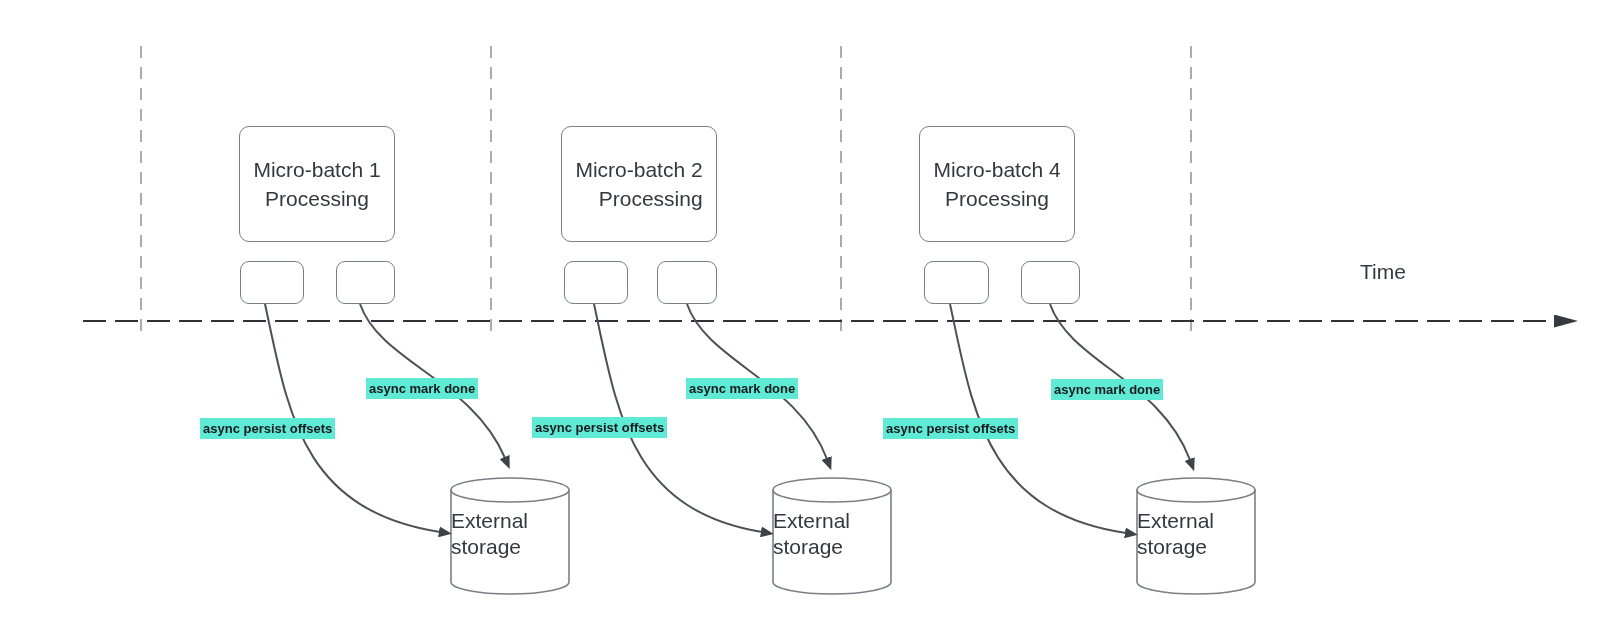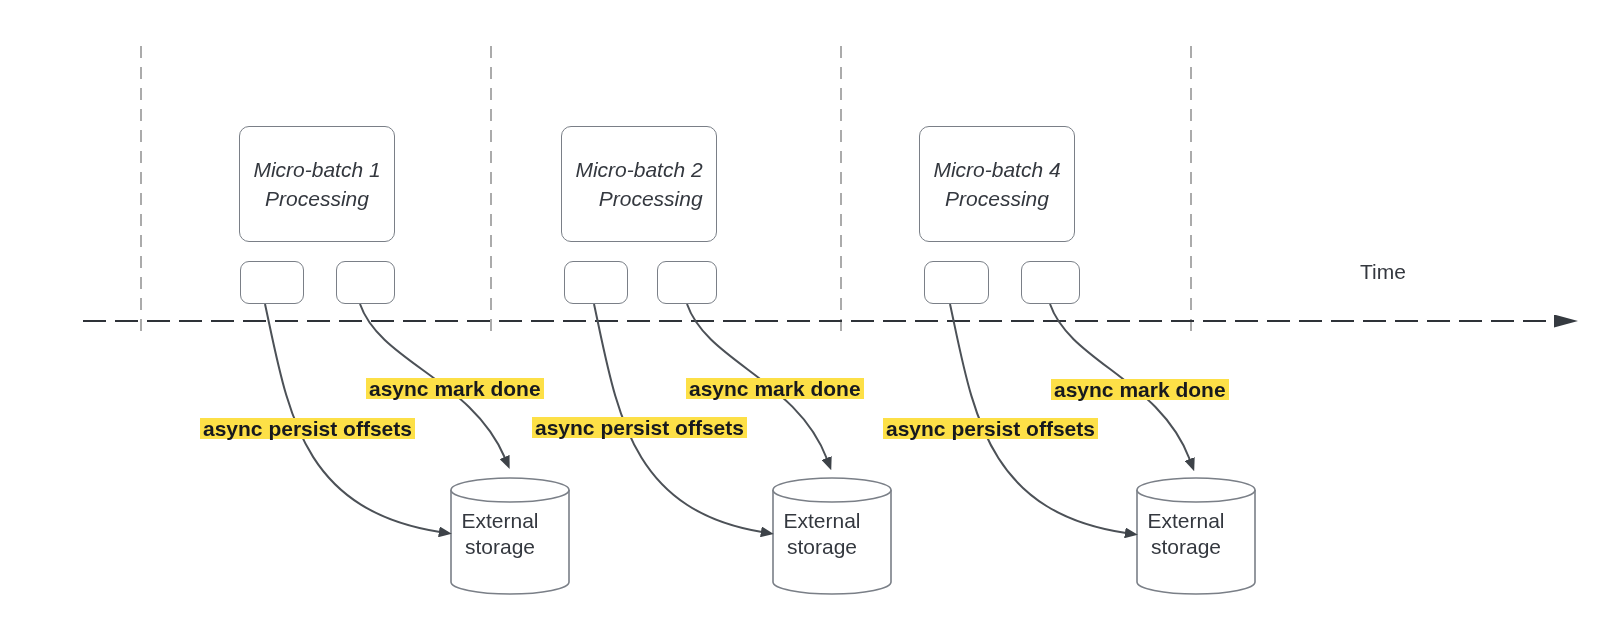--- a/index.html
+++ b/index.html
@@ -22,46 +22,44 @@
     background: #ffffff;
     display: flex;
     align-items: center;
     justify-content: center;
     text-align: center;
     color: #34383f;
     font-size: 21px;
     line-height: 29px;
     white-space: pre-line;
     box-sizing: border-box;
-    font-style: italic;
   }
   .task-box {
     position: absolute;
     top: 261px;
     height: 43px;
     border: 1.5px solid #7a7f87;
     border-radius: 9px;
     background: #ffffff;
     box-sizing: border-box;
   }
   .storage-label {
     position: absolute;
     width: 98px;
-    text-align: center;
     color: #34383f;
     font-size: 21px;
     line-height: 26px;
     white-space: pre-line;
   }
   .edge-label {
     position: absolute;
-    background: #fde047;
+    background: #5eead4;
     color: #17191e;
     font-weight: bold;
-    font-size: 21px;
+    font-size: 13px;
     line-height: 21px;
     padding: 0 3px;
     white-space: nowrap;
   }
   .time-label {
     position: absolute;
     left: 1360px;
     top: 260px;
     color: #34383f;
     font-size: 21px;

